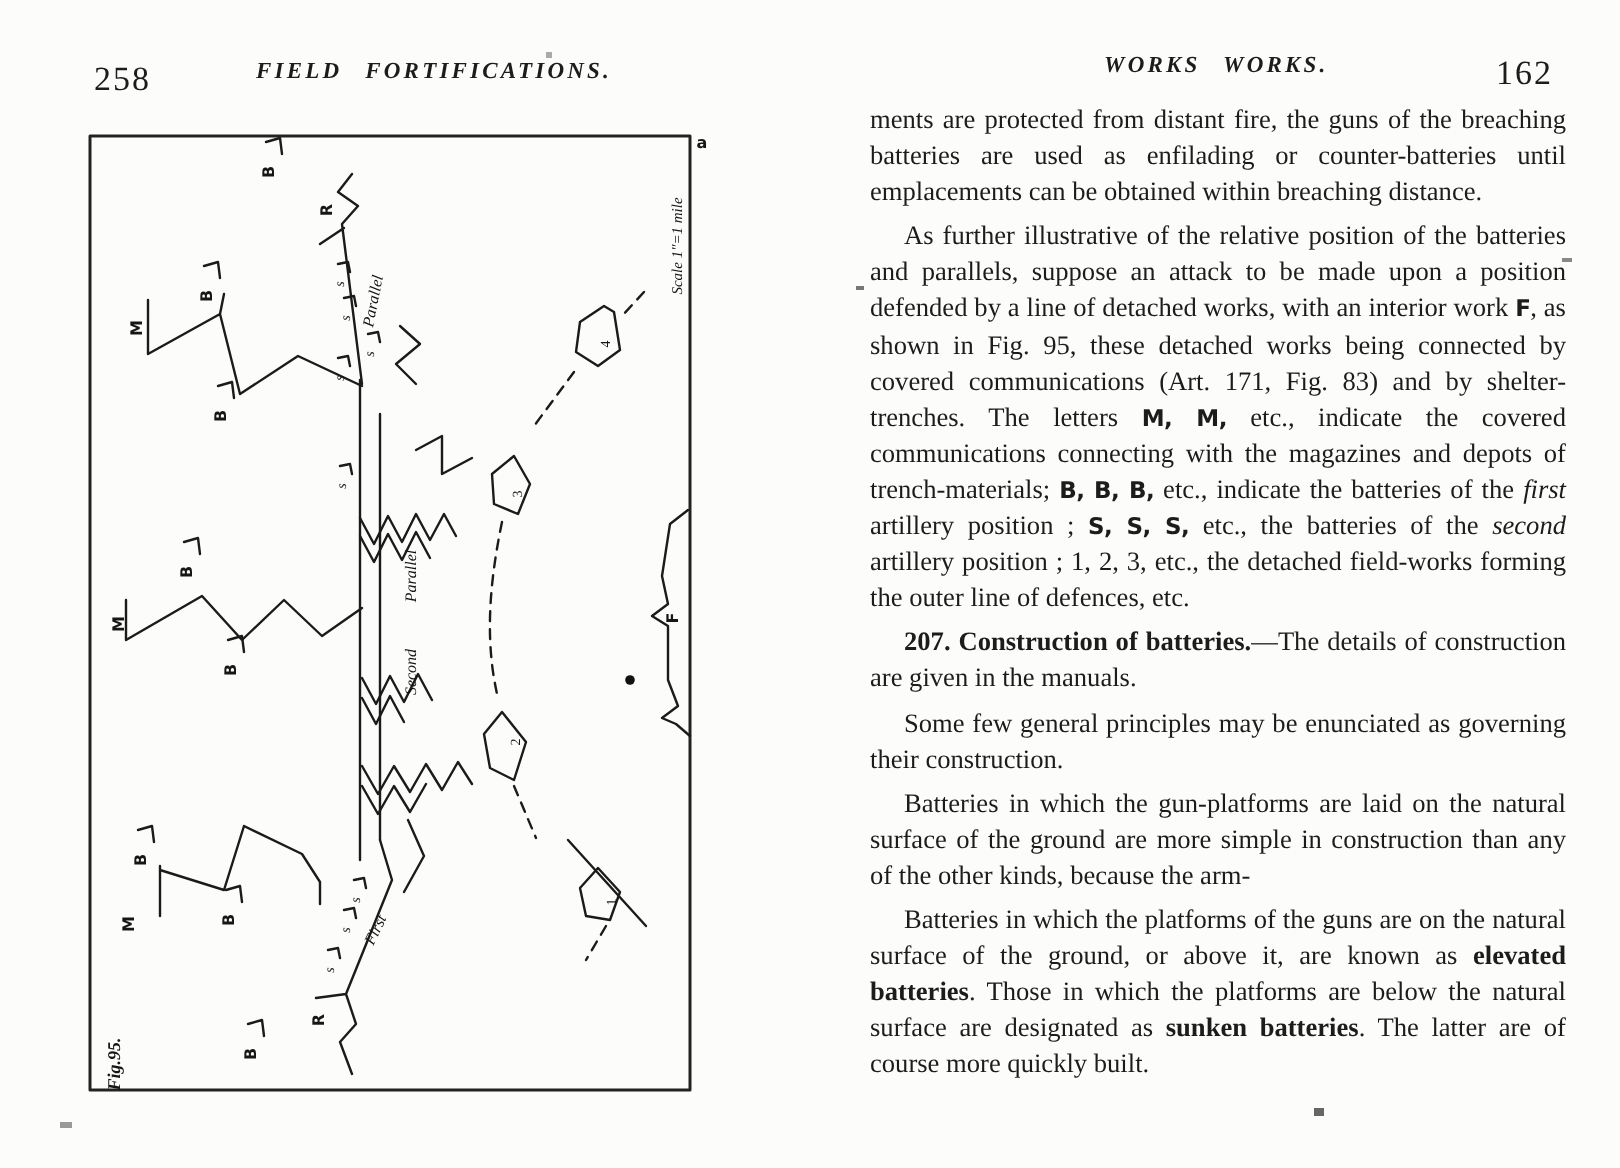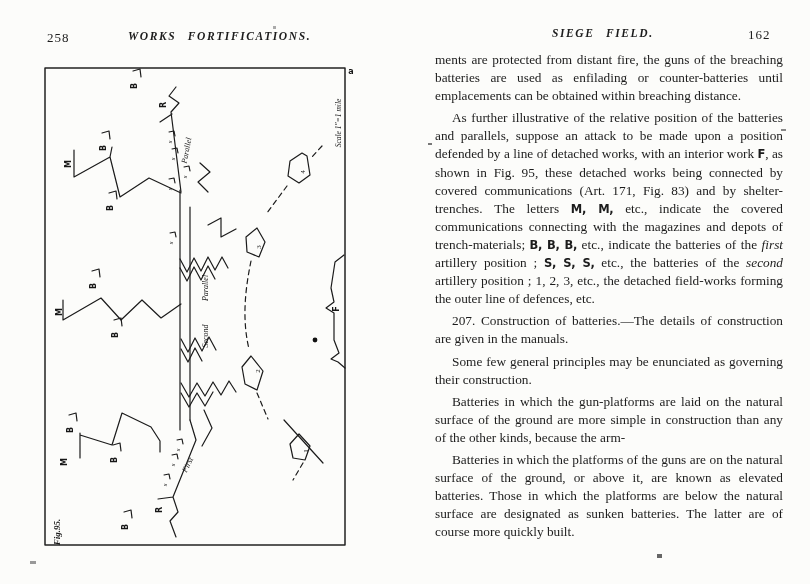--- a/index.html
+++ b/index.html
@@ -1,50 +1,50 @@
 <!DOCTYPE html>
 <html><head>
 <meta charset="utf-8">
 <style>
   html,body{margin:0;padding:0}
   body{
     width:810px;height:584px;position:relative;overflow:hidden;
     background:#fcfcfa;color:#1c1c1c;
     font-family:"Liberation Serif",serif;
   }
-  .pagenum{position:absolute;font-size:13px;letter-spacing:1px}
+  .pagenum{position:absolute;font-size:17px;letter-spacing:1px}
   .running-head{position:absolute;font-style:italic;font-weight:bold;font-size:11.5px;letter-spacing:1.6px;word-spacing:7px;white-space:nowrap}
   .text-col{
     position:absolute;left:431px;top:47px;width:356px;
     font-size:13.3px;line-height:18.1px;text-align:justify;
   }
   .text-col p{margin:4px;text-indent:17px}
   .text-col p.noindent{text-indent:0}
-  .b{font-weight:normal}
+  .b{font-weight:bold}
   .i{font-style:italic}
   .g{font-family:"DejaVu Sans",sans-serif;font-weight:bold;font-size:11.5px;letter-spacing:-0.3px}
   #figure-svg{position:absolute;left:0;top:0}
   #figure-svg path,#figure-svg rect{fill:none;stroke:#1b1b1b;stroke-width:1.2;stroke-linecap:round;stroke-linejoin:round}
   #figure-svg rect.frame{stroke-width:1.5;stroke:#222}
   #figure-svg path.dash{stroke-dasharray:5,4}
   #figure-svg circle{fill:#111;stroke:none}
   #figure-svg text{fill:#161616;text-anchor:middle}
   #figure-svg text.lb{font-family:"DejaVu Sans",sans-serif;font-weight:bold;font-size:8px}
   #figure-svg text.w{font-family:"Liberation Serif",serif;font-style:italic;font-size:8px}
   #figure-svg text.sm{font-family:"Liberation Serif",serif;font-style:italic;font-size:7px}
   #figure-svg text.n{font-family:"Liberation Serif",serif;font-size:7px}
   #figure-svg text.sc{font-family:"Liberation Serif",serif;font-style:italic;font-size:7.5px}
   #figure-svg text.fig{font-family:"Liberation Serif",serif;font-weight:bold;font-style:italic;font-size:9px}
   .speck{position:absolute;background:#666}
 </style>
 </head>
 <body>
 
 <div class="pagenum" style="left:47px;top:30px">258</div>
-<div class="running-head" style="left:128px;top:30px">WORKS FORTIFICATIONS.</div>
+<div class="running-head" style="left:128px;top:30px">FIELD FORTIFICATIONS.</div>
 
 <svg id="figure-svg" width="410" height="584" viewBox="0 0 410 584">
 
   <rect class="frame" x="45" y="68" width="300" height="477"></rect>
 
   <path d="M180,190 V430 M190,207 V420"></path>
 
   <path d="M176,87 L169,96 L179,103 L171,112 L181,192 M160,122 L172,114"></path>
 
   <path d="M190,420 L196,440 L173,497 L178,512 L170,521 L176,537 M158,499 L173,497"></path>
@@ -108,21 +108,21 @@
       <text transform="translate(175,159) rotate(-90)" class="sm">s</text>
       <text transform="translate(187,177) rotate(-90)" class="sm">s</text>
       <text transform="translate(172,189) rotate(-90)" class="sm">s</text>
       <text transform="translate(173,243) rotate(-90)" class="sm">s</text>
       <text transform="translate(180,450) rotate(-90)" class="sm">s</text>
       <text transform="translate(175,465) rotate(-90)" class="sm">s</text>
       <text transform="translate(167,485) rotate(-90)" class="sm">s</text>
     </g>
 </svg>
 
-<div class="running-head" style="left:552px;top:27px">SIEGE FIELD.</div>
+<div class="running-head" style="left:552px;top:27px">WORKS WORKS.</div>
 <div class="pagenum" style="left:748px;top:27px">162</div>
 
 <div class="text-col">
     <p class="noindent"><span class="">ments are protected from distant fire, the guns of the breaching batteries are used as enfilading or counter-batteries until emplacements can be obtained within breaching distance.</span></p>
     <p><span class="">As further illustrative of the relative position of the batteries and parallels, suppose an attack to be made upon a position defended by a line of detached works, with an interior work </span><span class="g">F</span><span class="">, as shown in Fig. 95, these detached works being connected by covered communications (Art. 171, Fig. 83) and by shelter-trenches.  The letters </span><span class="g">M, M,</span><span class=""> etc., indicate the covered communications connecting with the magazines and depots of trench-materials;  </span><span class="g">B, B, B,</span><span class=""> etc., indicate the batteries of the </span><span class="i ">first</span><span class=""> artillery position ; </span><span class="g">S, S, S,</span><span class=""> etc., the batteries of the </span><span class="i ">second</span><span class=""> artillery position ; 1, 2, 3, etc., the detached field-works forming the outer line of defences, etc.</span></p>
     <p><span class="b ">207. Construction of batteries.</span><span class="">—The details of construction are given in the manuals.</span></p>
     <p><span class="">Some few general principles may be enunciated as governing their construction.</span></p>
     <p><span class="">Batteries in which the gun-platforms are laid on the natural surface of the ground are more simple in construction than any of the other kinds, because the arm-</span></p>
     <p><span class="">Batteries in which the platforms of the guns are on the natural surface of the ground, or above it, are known as </span><span class="b ">elevated batteries</span><span class="">.  Those in which the platforms are below the natural surface are designated as </span><span class="b ">sunken batteries</span><span class="">.  The latter are of course more quickly built.</span></p>
   </div>

